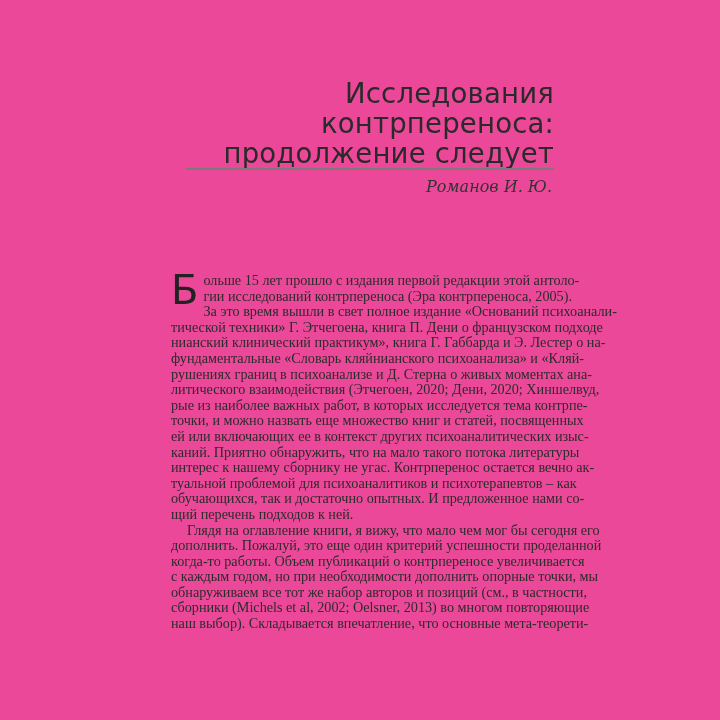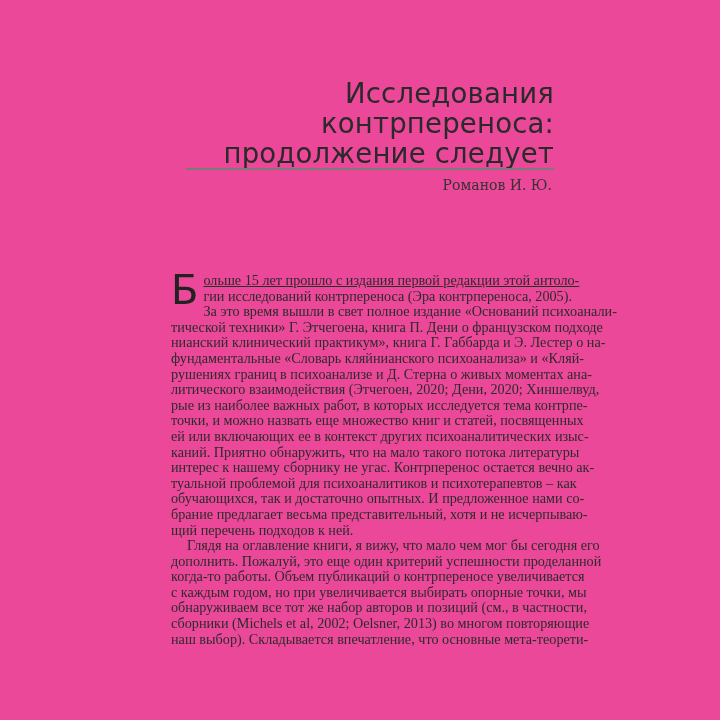--- a/index.html
+++ b/index.html
@@ -11,22 +11,22 @@
     font-size: 27.5px; line-height: 30px; color: #2a2a2a; font-weight: normal;
     letter-spacing: 0.2px; margin: 0;
   }
   .title span { display: block; }
   .rule {
     position: absolute; left: 186px; top: 168px; width: 368px; height: 2px;
     background: #7a7a7a;
   }
   .author {
     position: absolute; right: 168px; top: 177px;
-    font-family: "DejaVu Serif", serif; 
-    font-size: 14px; color: #333; 
+    font-family: "DejaVu Serif", serif; font-style: italic;
+    font-size: 16px; color: #333; 
   }
   .body {
     position: absolute; left: 171px; top: 273px; width: 381px;
     font-family: "Liberation Serif", serif; font-size: 14.2px; line-height: 15.6px;
     color: #2b2b2b; text-align: justify;
   }
   .body p { margin: 0; }
   .line { display: block; text-align: justify; text-align-last: justify; white-space: nowrap; height: 15.6px; overflow: visible; }
   .line.last { text-align-last: left; }
   .dropcap {
@@ -43,41 +43,40 @@
     <span>Исследования</span>
     <span>контрпереноса:</span>
     <span>продолжение следует</span>
   </h1>
   <div class="rule"></div>
   <div class="author">Романов И. Ю.</div>
 
   <div class="body">
     <p id="p1">
       <span class="dropcap">Б</span>
-    <span class="line" style="margin-left: 0px; text-decoration: underline;">ольше 15 лет прошло с издания первой редакции этой антоло-</span>
+    <span class="line" style="margin-left: 0px;">ольше 15 лет прошло с издания первой редакции этой антоло-</span>
         <span class="line" style="margin-left: 0px;">гии исследований контрпереноса (Эра контрпереноса, 2005).</span>
         <span class="line">За это время вышли в свет полное издание «Оснований психоанали-</span>
         <span class="line">тической техники» Г. Этчегоена, книга П. Дени о французском подходе</span>
         <span class="line">нианский клинический практикум», книга Г. Габбарда и Э. Лестер о на-</span>
         <span class="line">фундаментальные «Словарь кляйнианского психоанализа» и «Кляй-</span>
         <span class="line">рушениях границ в психоанализе и Д. Стерна о живых моментах ана-</span>
         <span class="line">литического взаимодействия (Этчегоен, 2020; Дени, 2020; Хиншелвуд,</span>
         <span class="line">рые из наиболее важных работ, в которых исследуется тема контрпе-</span>
         <span class="line">точки, и можно назвать еще множество книг и статей, посвященных</span>
         <span class="line">ей или включающих ее в контекст других психоаналитических изыс-</span>
         <span class="line">каний. Приятно обнаружить, что на мало такого потока литературы</span>
         <span class="line">интерес к нашему сборнику не угас. Контрперенос остается вечно ак-</span>
         <span class="line">туальной проблемой для психоаналитиков и психотерапевтов – как</span>
         <span class="line">обучающихся, так и достаточно опытных. И предложенное нами со-</span>
-        <span class="line">брание предлагает весьма представительный, хотя и не исчерпываю-</span>
         <span class="line last">щий перечень подходов к ней.</span>
       </p>
     <p id="p2">
         <span class="line indent">Глядя на оглавление книги, я вижу, что мало чем мог бы сегодня его</span>
         <span class="line">дополнить. Пожалуй, это еще один критерий успешности проделанной</span>
         <span class="line">когда-то работы. Объем публикаций о контрпереносе увеличивается</span>
-        <span class="line">с каждым годом, но при увеличивается выбирать опорные точки, мы</span>
+        <span class="line">с каждым годом, но при необходимости дополнить опорные точки, мы</span>
         <span class="line">обнаруживаем все тот же набор авторов и позиций (см., в частности,</span>
         <span class="line">сборники (Michels et al, 2002; Oelsner, 2013) во многом повторяющие</span>
         <span class="line last">наш выбор). Складывается впечатление, что основные мета-теорети-</span>
       </p>
   </div>
 </div>
 
 </body></html>

